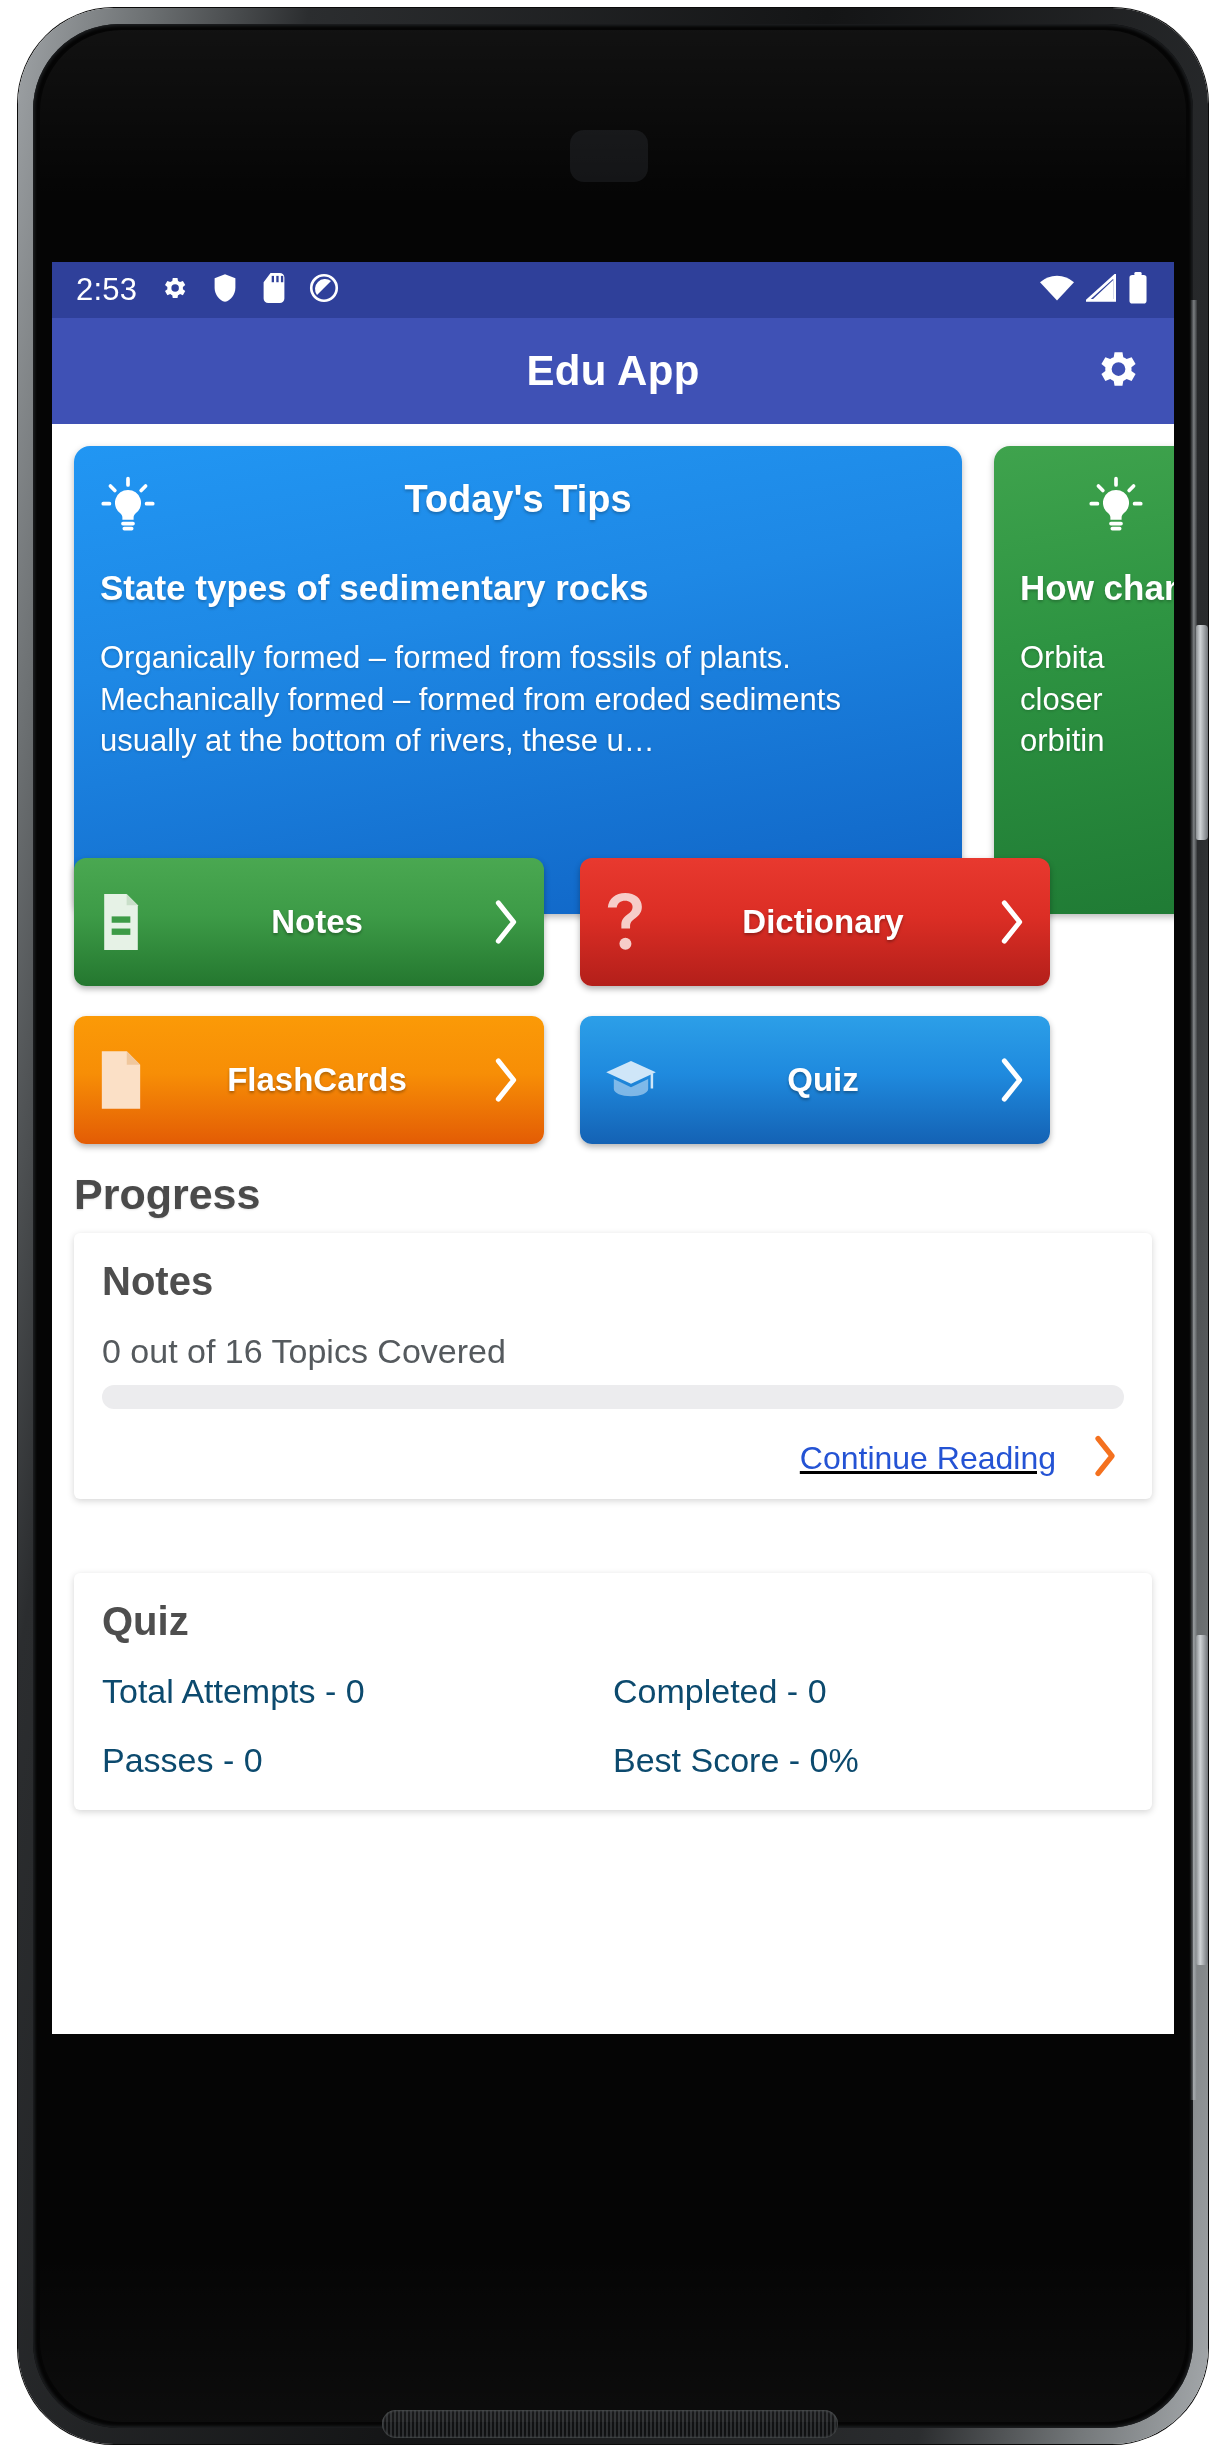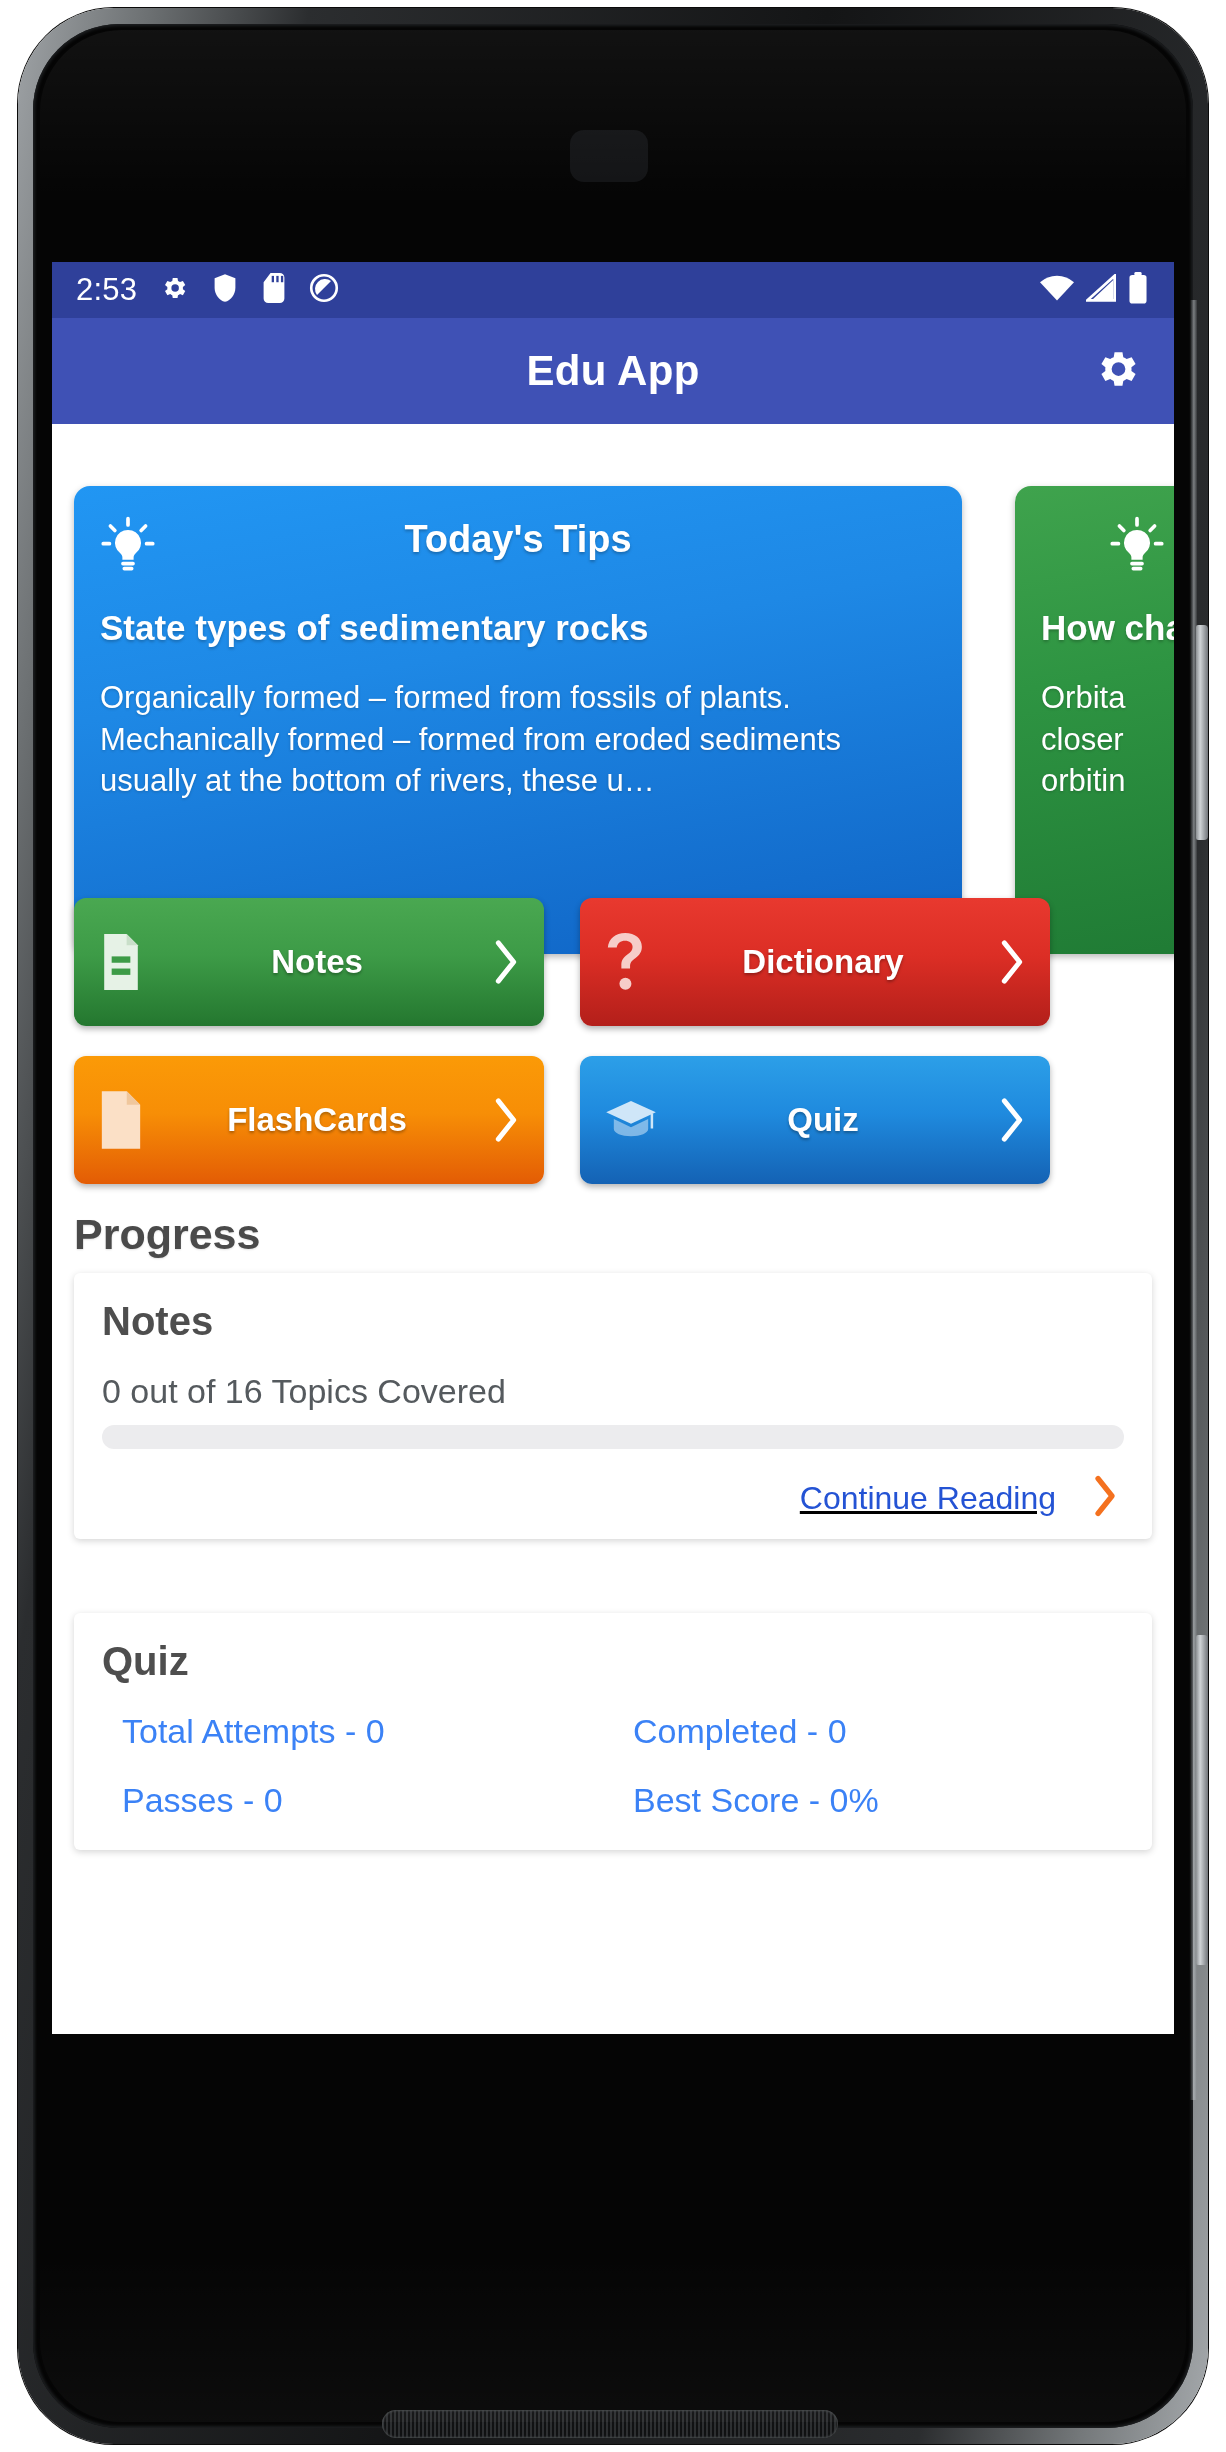--- a/index.html
+++ b/index.html
@@ -126,24 +126,23 @@
   #content {
     width: 100%;
     height: calc(100% - 56px - 108px);
     background: #ffffff;
     overflow: hidden;
     position: relative;
   }
 
   
   #tips-carousel {
-    display: flex; gap: 53px;
+    display: flex; gap: 32px;
     padding: 22px 0 0 22px;
     height: 412px;
-    margin-top: 40px;
   }
   .tip-card {
     flex: 0 0 auto;
     width: 888px; height: 468px;
     border-radius: 16px;
     padding: 28px 26px 20px 26px;
     color: #ffffff;
     position: relative;
     box-shadow: 0 3px 7px rgba(0,0,0,.28);
     overflow: hidden;
@@ -231,21 +230,21 @@
     gap: 36px; margin-top: 26px; padding-right: 6px; text-decoration: underline;
   }
   #continue-reading {
     font-size: 32px; color: #2453d4;
   }
   #quiz-panel { margin-top: 74px; padding-bottom: 30px; }
   .quiz-stats {
     display: grid; grid-template-columns: 1fr 1fr;
     row-gap: 30px;
   }
-  .quiz-stat { font-size: 34px; color: #3b82f6; margin-left: 20px; }
+  .quiz-stat { font-size: 34px; color: #0c4a6e; }
 </style>
 </head>
 <body>
 
 <div id="phone-frame">
   <div class="frame-outer"></div>
   <div class="frame-inner"></div>
 
   <div class="top-sensor"></div>
   <div class="front-camera"></div>

